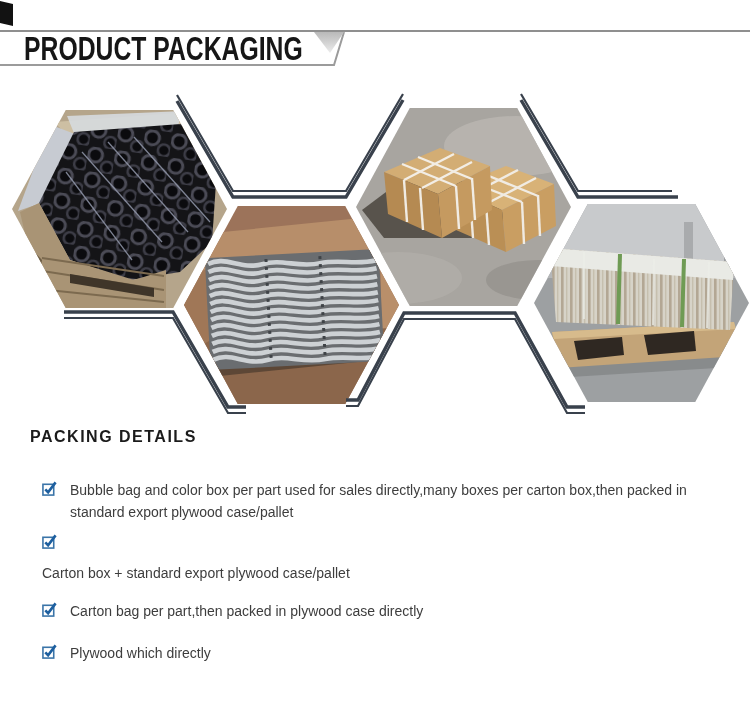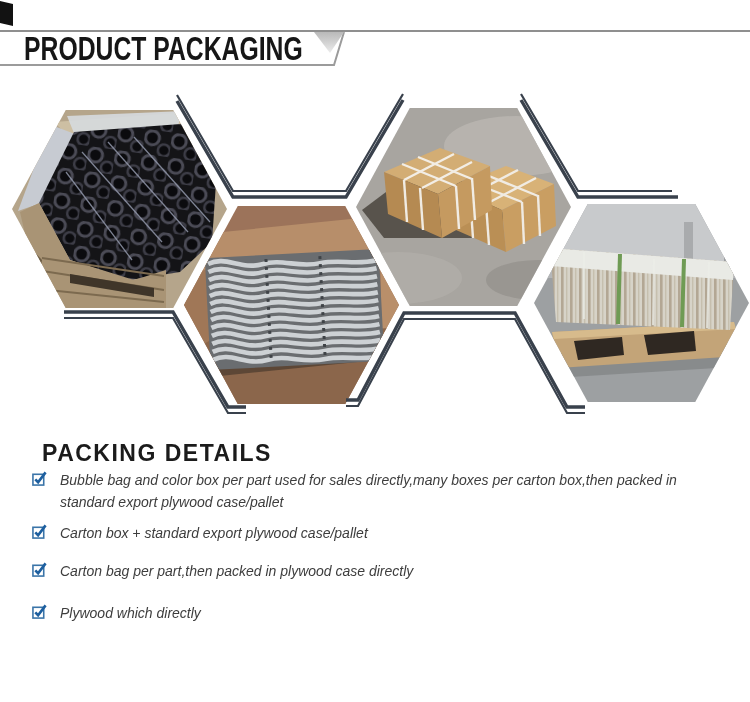--- a/index.html
+++ b/index.html
@@ -14,26 +14,26 @@
   .gallery{position:absolute;left:0;top:0;width:750px;height:430px;}
   .decor{position:absolute;left:0;top:0;width:750px;height:430px;pointer-events:none;}
   .hex{position:absolute;width:215px;height:198px;
        clip-path:polygon(25% 0,75% 0,100% 50%,75% 100%,25% 100%,0 50%);overflow:hidden;}
   .hex svg{display:block;width:215px;height:198px;}
   .hex1{left:12px;top:110px;}
   .hex2{left:184px;top:206px;}
   .hex3{left:356px;top:108px;}
   .hex4{left:534px;top:204px;}
   
-  .packing-heading{position:absolute;left:30px;top:428px;font-size:23px;font-weight:700;
-    color:#1b1b1b;letter-spacing:1.5px;margin:12px;}
-  .packing-list{position:absolute;left:30px;top:467px;width:662px;margin:2px;padding:0;list-style:none;font-style:italic;}
+  .packing-heading{position:absolute;left:30px;top:428px;font-size:16px;font-weight:700;
+    color:#1b1b1b;letter-spacing:1.5px;margin:0;}
+  .packing-list{position:absolute;left:30px;top:467px;width:662px;margin:12px;padding:0;list-style:none;}
   .packing-list li{display:flex;align-items:flex-start;gap:13px;margin-bottom:9px;
     font-size:14px;line-height:22px;color:#3d3d3d;}
-  .packing-list li:nth-child(2){margin-bottom:16px;}
+  .packing-list li:nth-child(2){margin-bottom:16px;flex-direction:column;}
   .packing-list li:nth-child(3){margin-bottom:20px;}
   .checkbox{flex:0 0 auto;width:15px;height:15px;margin-top:2px;overflow:visible;}
   .note{position:absolute;left:30px;top:608px;width:684px;margin:0;
     font-size:15.5px;line-height:23px;font-weight:700;color:#1d4f9c;}
 </style>
 </head>
 <body>
 
 <div class="page">
 

